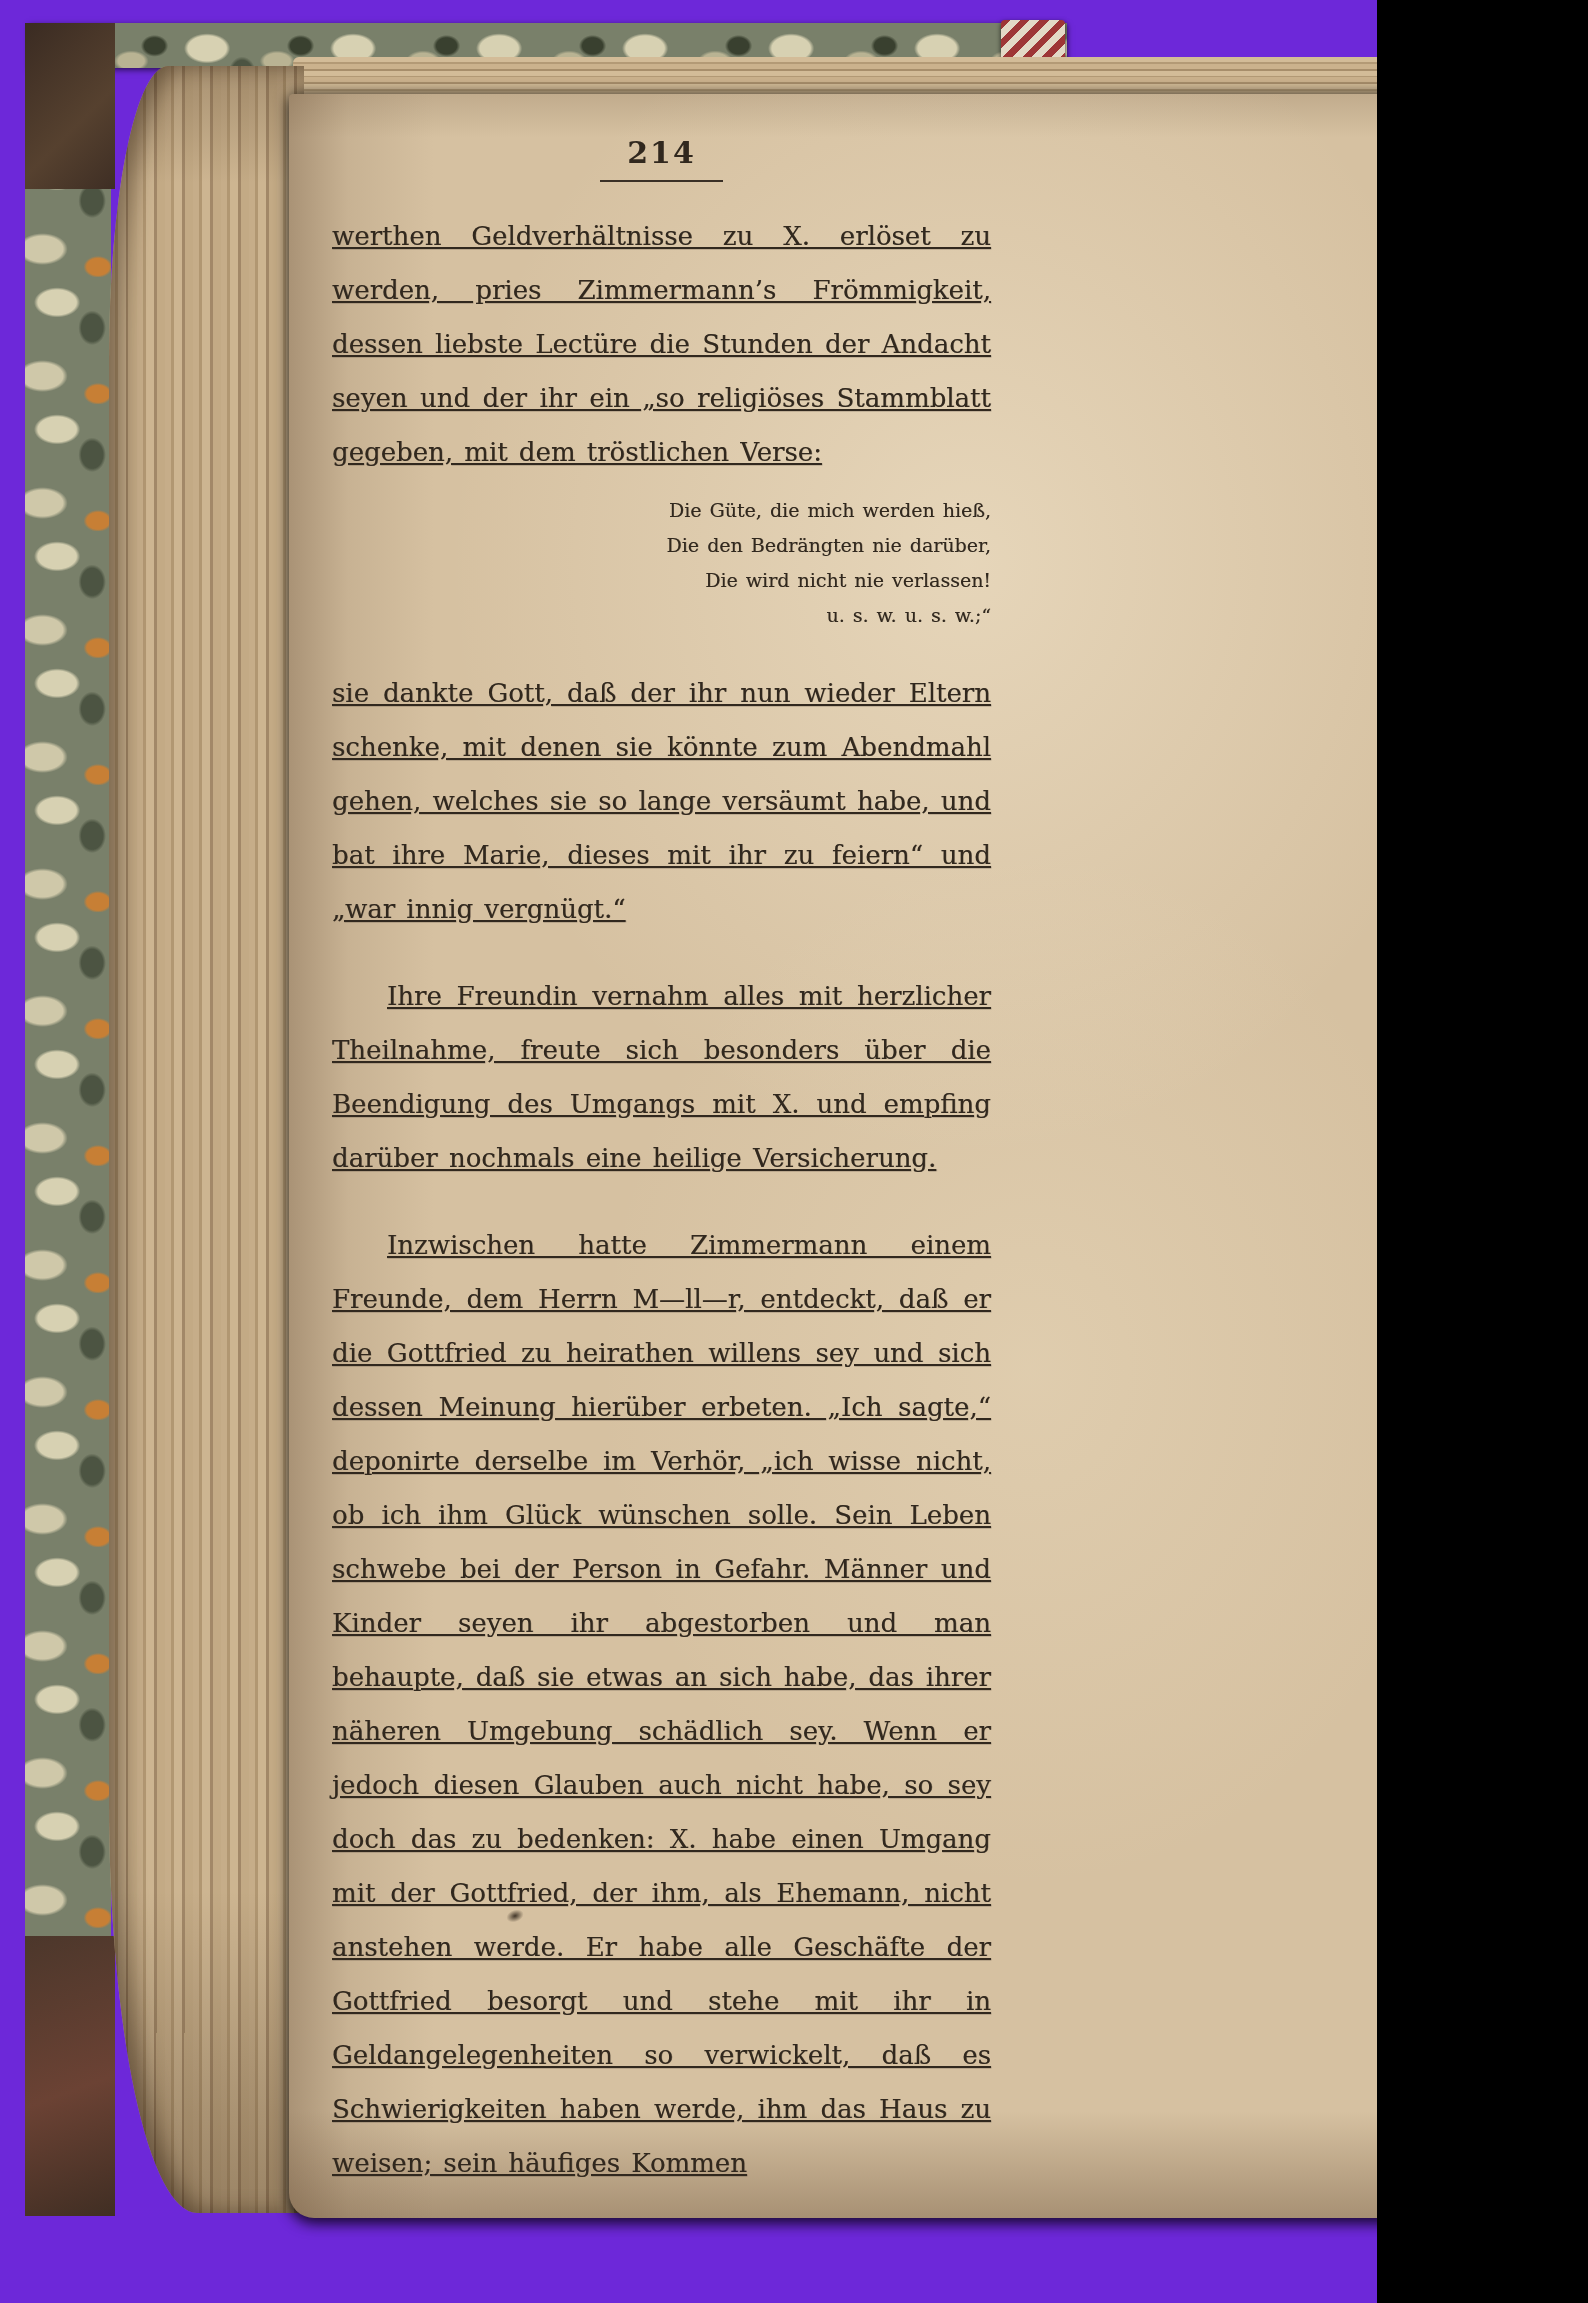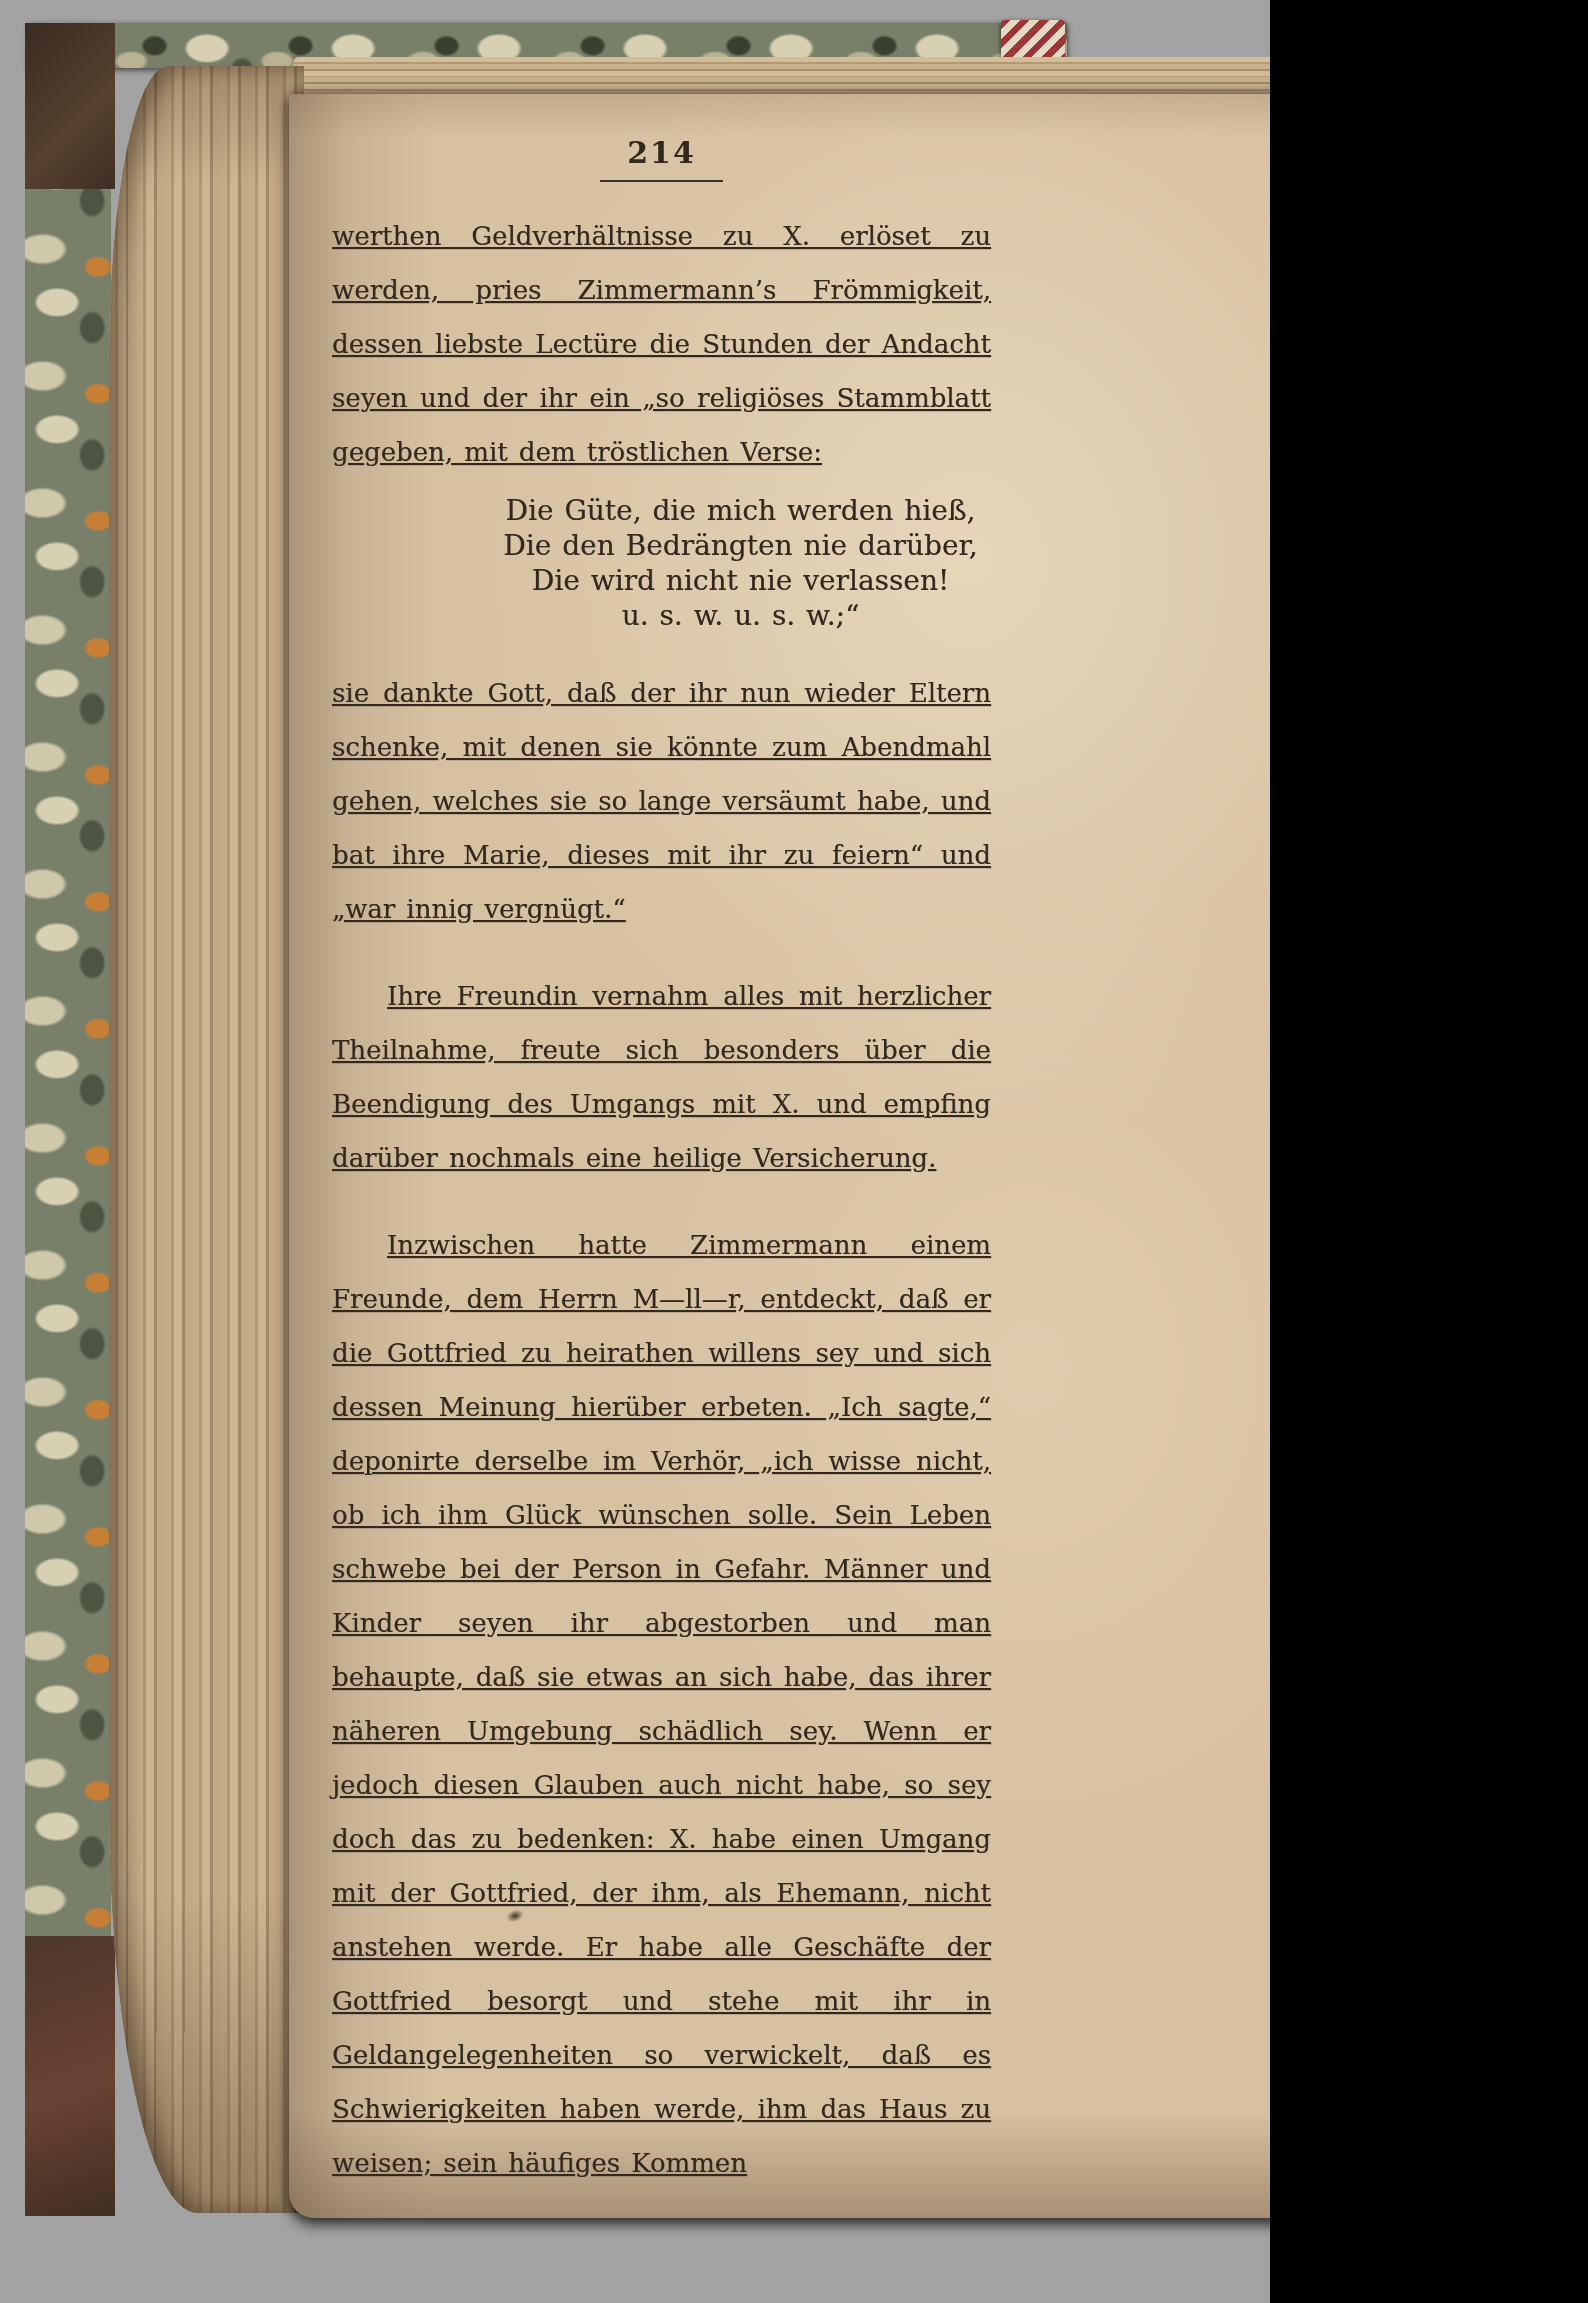--- a/index.html
+++ b/index.html
@@ -1,20 +1,20 @@
 <!DOCTYPE html>
 <html lang="de"><head>
 <meta charset="utf-8">
 <title>Book scan – page 214</title>
 <style>
   html,body{margin:0;padding:0;background:#000;}
   .scan{
     position:relative;
-    width:1270px;height:2304px;
-    background:#a3a3a3;
+    width:1377px;height:2304px;
+    background:#6d28d9;
     overflow:hidden;
     font-family:"DejaVu Serif", serif;
   }
   
   .marble{
     background-color:#79806a;
     background-image:
       radial-gradient(ellipse 33px 21.5px at 22% 20%, #d7d1b2 0 58%, rgba(215,209,178,0) 70%),
       radial-gradient(ellipse 25px 29px at 72% 64%, #d18f41 0 52%, rgba(209,143,65,0) 66%),
       radial-gradient(ellipse 37px 23.4px at 12% 78%, #cfc8a9 0 55%, rgba(207,200,169,0) 68%),
@@ -78,22 +78,22 @@
     font-size:26px;line-height:54px;
     text-align:justify;
     word-spacing:2.9px;
     text-shadow:0.4px 0.4px 0 rgba(49,40,30,.45);
   }
   .para{margin:0;text-decoration:underline;}
   .para + .para, .verse + .para{margin-top:33px;}
   .para.indent{text-indent:55px;}
   .verse{
     margin:13.7px 0 19.5px 158px;
-    font-size:28px;line-height:35px;
-    text-align:center;word-spacing:2px;
+    font-size:19px;line-height:35px;
+    text-align:right;word-spacing:2px;
   }
   .verse-line{white-space:nowrap;}
   .ink-smudge{
     position:absolute;left:217px;top:1816px;width:17.6px;height:11.7px;
     background:radial-gradient(ellipse at 50% 50%, rgba(40,30,20,.85), rgba(40,30,20,0) 70%);
     transform:rotate(-20deg);
   }
 </style>
 </head>
 <body>

